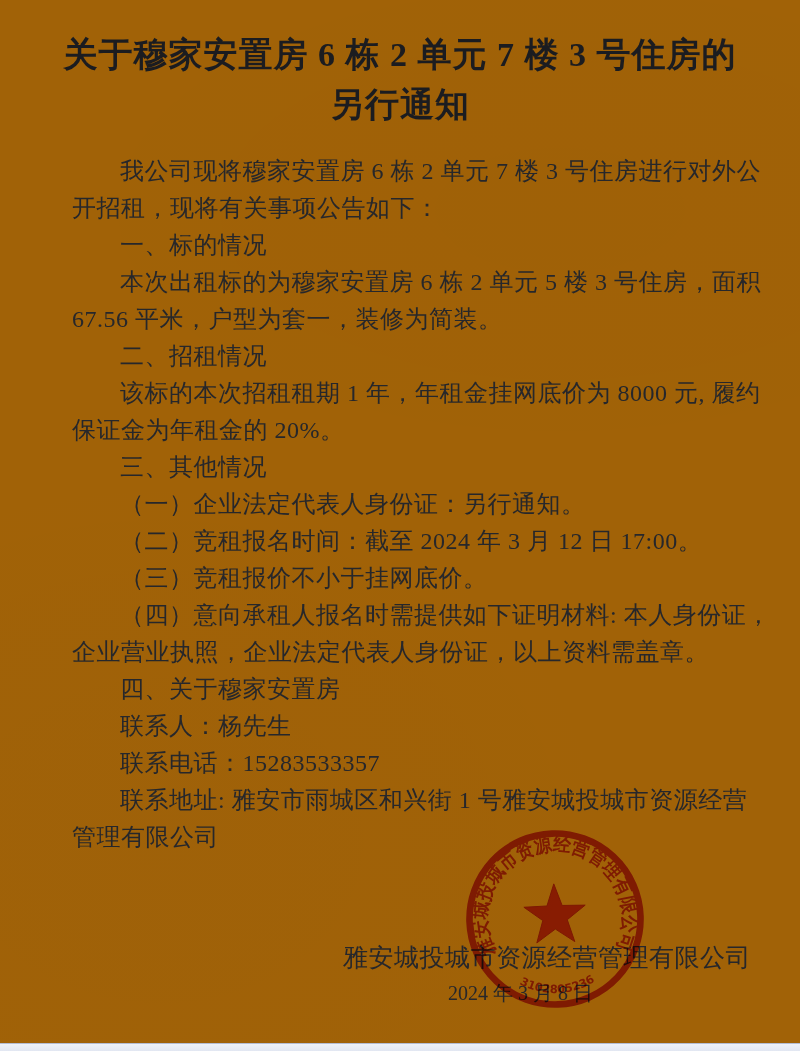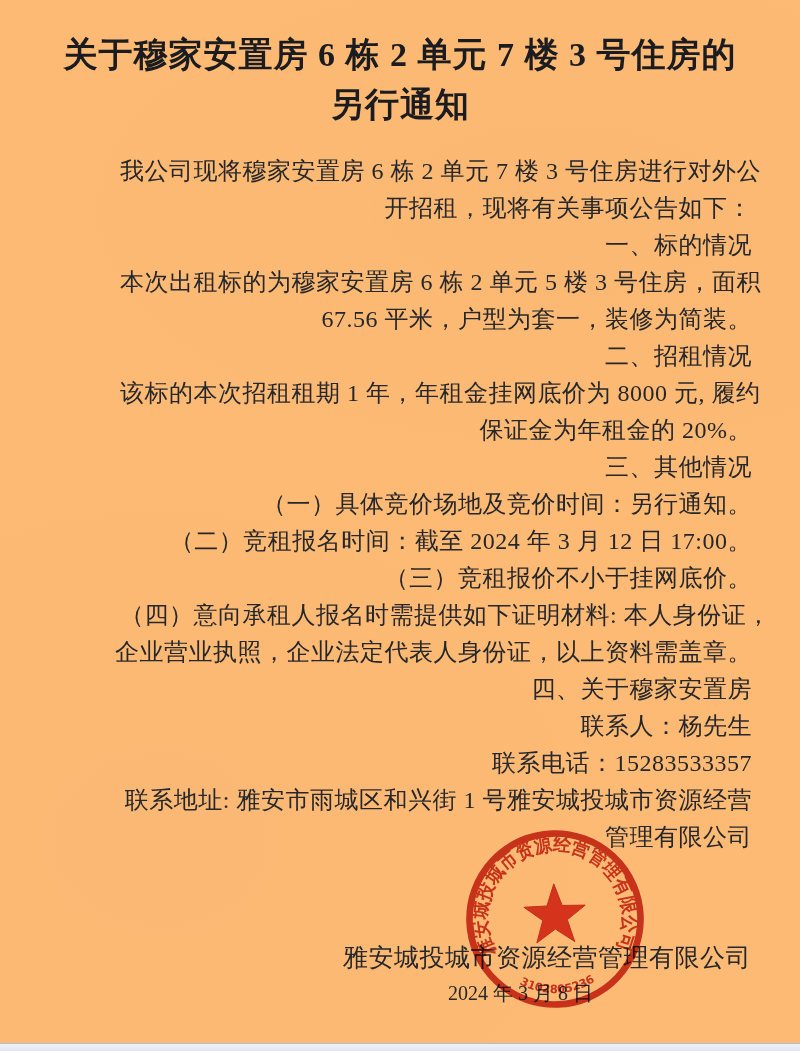--- a/index.html
+++ b/index.html
@@ -3,39 +3,39 @@
 <meta charset="utf-8">
 <style>
   html,body{margin:0;padding:0;}
   body{
     width:800px;height:1051px;overflow:hidden;
     background:#f4f4f6;
     font-family:"Liberation Serif","DejaVu Serif",serif;
   }
   .page{
     position:relative;width:800px;height:1051px;
-    background:#fdba74;
+    background:#a16207;
     color:#26272b;
   }
   
   .page::before{
     content:"";position:absolute;inset:0;pointer-events:none;
     background:
       radial-gradient(ellipse 600px 300px at 70% 20%, rgba(0,0,0,0.012), transparent),
       radial-gradient(ellipse 500px 400px at 20% 80%, rgba(30,60,120,0.015), transparent);
   }
   .title{
     position:absolute;left:0;right:0;top:30px;
     text-align:center;
     font-size:34px;font-weight:700;color:#1b1c20;
     line-height:50px;letter-spacing:1px;
   }
   .body-text{
     position:absolute;left:72px;top:153px;width:680px;
-    font-size:24px;color:#26272b;text-align:right;
+    font-size:24px;color:#26272b;
   }
   .line{
     height:37px;line-height:37px;white-space:nowrap;
     letter-spacing:0.5px;
   }
   .line.ind{padding-left:48px;}
   .signature{
     position:absolute;left:343px;top:941px;width:384px;
     font-size:25px;color:#26272b;white-space:nowrap;letter-spacing:0.5px;
   }
@@ -67,21 +67,21 @@
   <div class="body-text">
     <div class="line ind">我公司现将穆家安置房 6 栋 2 单元 7 楼 3 号住房进行对外公</div>
     <div class="line">开招租，现将有关事项公告如下：</div>
     <div class="line ind">一、标的情况</div>
     <div class="line ind">本次出租标的为穆家安置房 6 栋 2 单元 5 楼 3 号住房，面积</div>
     <div class="line">67.56 平米，户型为套一，装修为简装。</div>
     <div class="line ind">二、招租情况</div>
     <div class="line ind">该标的本次招租租期 1 年，年租金挂网底价为 8000 元, 履约</div>
     <div class="line">保证金为年租金的 20%。</div>
     <div class="line ind">三、其他情况</div>
-    <div class="line ind">（一）具体竞价场地及竞价时间：另行通知。</div>
+    <div class="line ind">（一）企业法定代表人身份证：另行通知。</div>
     <div class="line ind">（二）竞租报名时间：截至 2024 年 3 月 12 日 17:00。</div>
     <div class="line ind">（三）竞租报价不小于挂网底价。</div>
     <div class="line ind">（四）意向承租人报名时需提供如下证明材料: 本人身份证，</div>
     <div class="line">企业营业执照，企业法定代表人身份证，以上资料需盖章。</div>
     <div class="line ind">四、关于穆家安置房</div>
     <div class="line ind">联系人：杨先生</div>
     <div class="line ind">联系电话：15283533357</div>
     <div class="line ind">联系地址: 雅安市雨城区和兴街 1 号雅安城投城市资源经营</div>
     <div class="line">管理有限公司</div>
   </div>

